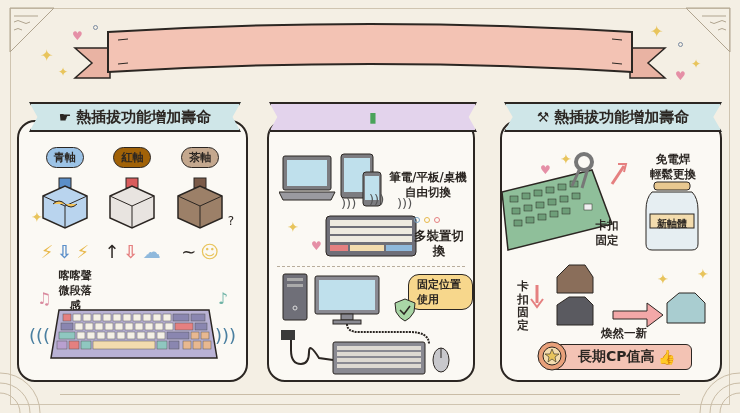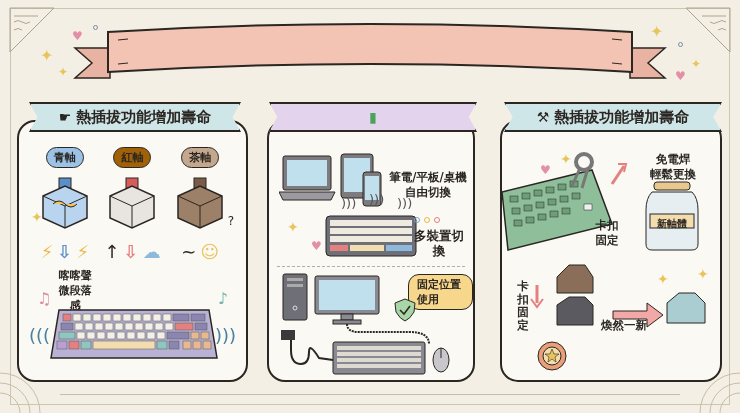--- a/index.html
+++ b/index.html
@@ -382,22 +382,26 @@
 
   <svg class="swap-area" viewBox="0 0 190 80">
     <path d="M40 20 L52 8 L68 8 L76 20 L76 36 L40 36 Z" fill="#8a6e5a" stroke="#2b2622"></path>
     <path d="M20 28 L20 46" stroke="#e58080" stroke-width="3"></path>
     <path d="M14 42 L20 50 L26 42" fill="none" stroke="#e58080" stroke-width="2"></path>
     <path d="M40 48 L52 40 L68 40 L76 48 L76 68 L40 68 Z" fill="#5a5a60" stroke="#2b2622"></path>
     <path d="M96 54 L130 54 L130 46 L146 58 L130 70 L130 62 L96 62 Z" fill="#f3a8a8" stroke="#2b2622"></path>
     <path d="M150 46 L162 36 L178 36 L188 46 L188 66 L150 66 Z" fill="#a9cdd0" stroke="#2b2622"></path>
   </svg>
   <div class="p3-text" style="left:14px;top:158px;width:14px;line-height:13px;">卡扣固定</div>
-  <div class="p3-text" style="left:92px;top:196px;width:60px;">煥然一新</div>
+  <div class="p3-text" style="left:92px;top:204px;width:60px;">煥然一新</div>
   <span class="sparkle" style="left:155px;top:150px;">✦</span>
   <span class="sparkle" style="left:195px;top:145px;">✦</span>
 
+  <div class="cp-badge">
+    <span style="margin-left:18px;">長期CP值高</span>
+    <span style="color:#e8a07a">👍</span>
+  </div>
   <svg class="cp-medal" viewBox="0 0 32 32">
     <circle cx="16" cy="16" r="14" fill="#e8a07a" stroke="#2b2622"></circle>
     <circle cx="16" cy="16" r="9" fill="#f3dcae" stroke="#2b2622"></circle>
     <path d="M16 9 L18 14 L23 14 L19 17 L20 22 L16 19 L12 22 L13 17 L9 14 L14 14 Z" fill="#e8c45c" stroke="#2b2622" stroke-width="0.6"></path>
   </svg>
 </div>
 
 </body></html>

